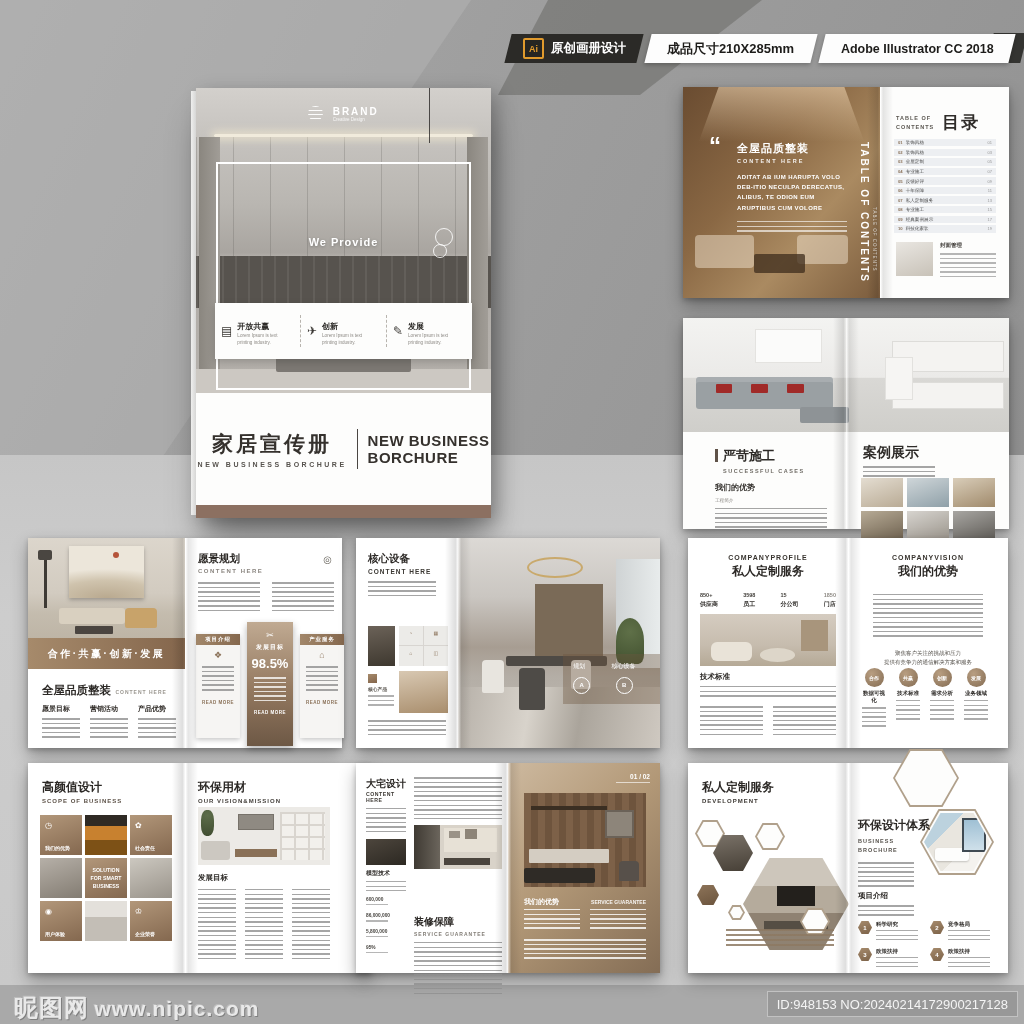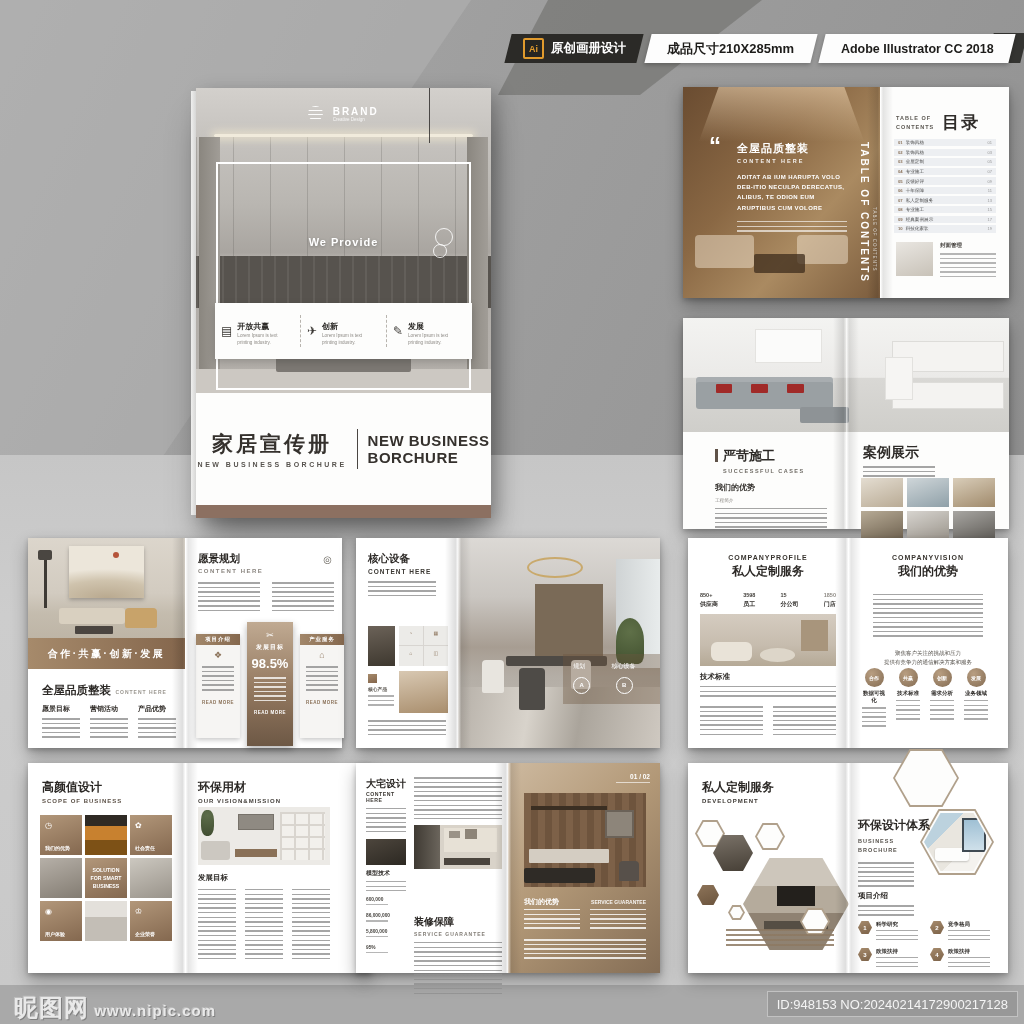--- a/index.html
+++ b/index.html
@@ -752,18 +752,18 @@
             <span style="display:block;font-size:5.5px;font-weight:800;color:#2f2c29;">政策扶持</span>
         <span class="ln" style="display:block;width:42px;height:10px;margin-top:2px;opacity:.75;"></span>
           </span>
       </div>
     </div>
     <div class="fold" style="left:147px;"></div>
   </div>
 
   <div class="wm">
     <span style="font-size:24px;">昵图网</span>
-    <span style="font-size:15px;">www.nipic.com</span>
+    <span style="font-size:21px;">www.nipic.com</span>
   </div>
   <div class="idbox">
     <span>ID:948153 NO:20240214172900217128</span>
   </div>
 </div>
 
 </body></html>

